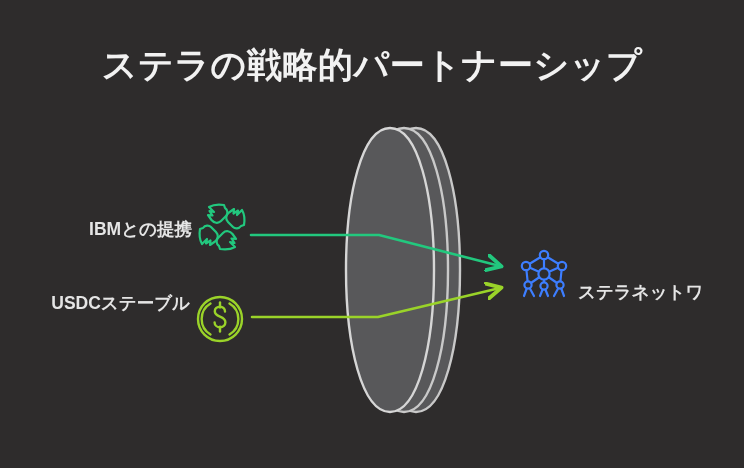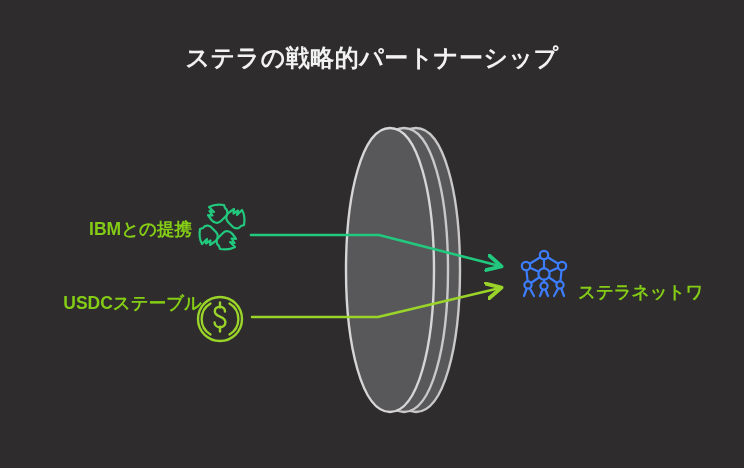--- a/index.html
+++ b/index.html
@@ -21,40 +21,40 @@
     width: 744px;
     height: 468px;
   }
   #title {
     position: absolute;
     left: 0;
     top: 42px;
     width: 744px;
     text-align: center;
     color: #f2f2f2;
-    font-size: 24px;
+    font-size: 35px;
     font-weight: bold;
     letter-spacing: 0.5px;
     white-space: nowrap;
   }
   .label {
     position: absolute;
-    color: #84cc16;
+    color: #e5e5e5;
     font-size: 17.5px;
     font-weight: bold;
     line-height: 1.32;
   }
   #label-ibm {
     left: 0px;
     top: 218px;
     width: 192px;
     text-align: right;
   }
   #label-usdc {
-    left: 16px;
+    left: 4px;
     top: 292px;
     width: 186px;
     text-align: right;
   }
   #label-network {
     left: 578px;
     top: 251px;
     width: 160px;
     text-align: left;
     margin-top: 30px;

